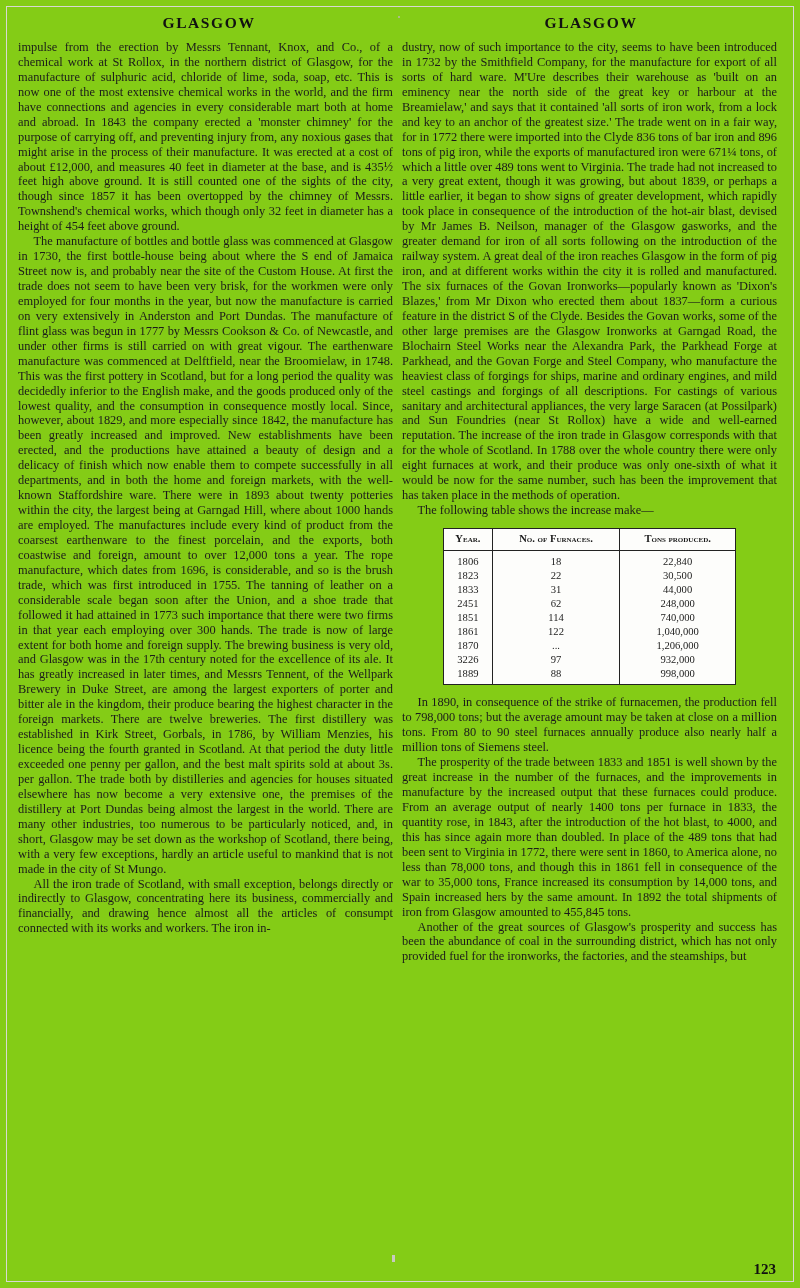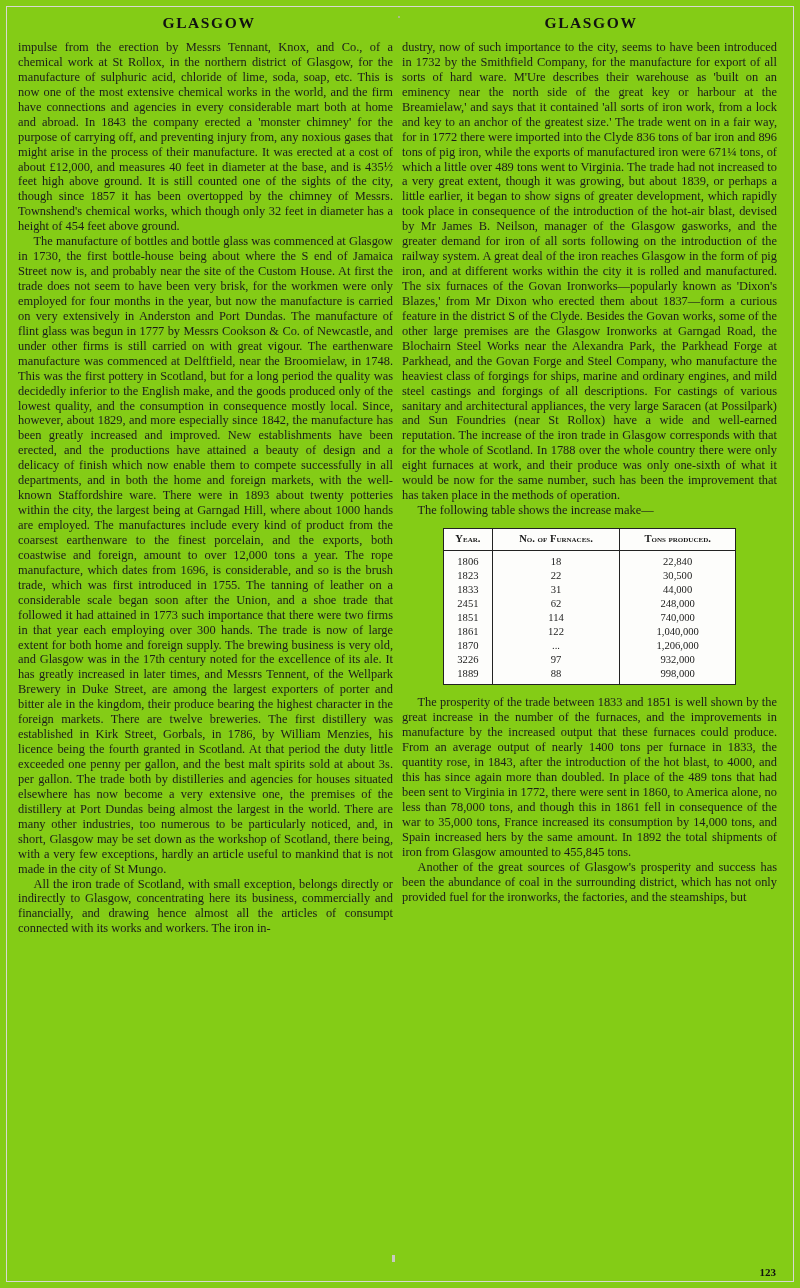--- a/index.html
+++ b/index.html
@@ -93,21 +93,21 @@
     line-height: 1.32;
     font-size: 10.6px;
   }
   table.furnaces td:last-child { border-right: none; }
   table.furnaces tr.firstrow td { padding-top: 4px; }
   table.furnaces tr.lastrow td { padding-bottom: 4px; }
   .page-number {
     position: absolute;
     right: 24px;
     bottom: 10px;
-    font-size: 11px;
+    font-size: 15px;
     font-weight: bold;
     font-family: "Liberation Serif", serif;
     color: #111;
   }
   .spine-mark {
     position: absolute;
     left: 392px;
     bottom: 26px;
     width: 3px; height: 7px;
     background: #c9c9c2;
@@ -195,20 +195,21 @@
             <td>932,000</td>
           </tr>
           <tr class="lastrow">
             <td>1889</td>
             <td>88</td>
             <td>998,000</td>
           </tr>
         </tbody>
       </table>
 
+      <p>In 1890, in consequence of the strike of furnacemen, the production fell to 798,000 tons; but the average amount may be taken at close on a million tons. From 80 to 90 steel furnaces annually produce also nearly half a million tons of Siemens steel.</p>
       <p>The prosperity of the trade between 1833 and 1851 is well shown by the great increase in the number of the furnaces, and the improvements in manufacture by the increased output that these furnaces could produce. From an average output of nearly 1400 tons per furnace in 1833, the quantity rose, in 1843, after the introduction of the hot blast, to 4000, and this has since again more than doubled. In place of the 489 tons that had been sent to Virginia in 1772, there were sent in 1860, to America alone, no less than 78,000 tons, and though this in 1861 fell in consequence of the war to 35,000 tons, France increased its consumption by 14,000 tons, and Spain increased hers by the same amount. In 1892 the total shipments of iron from Glasgow amounted to 455,845 tons.</p>
       <p>Another of the great sources of Glasgow's prosperity and success has been the abundance of coal in the surrounding district, which has not only provided fuel for the ironworks, the factories, and the steamships, but</p>
     </div>
 
   </div>
 
   <div class="spine-mark"></div>
   <div class="page-number">123</div>
 </div>
 

